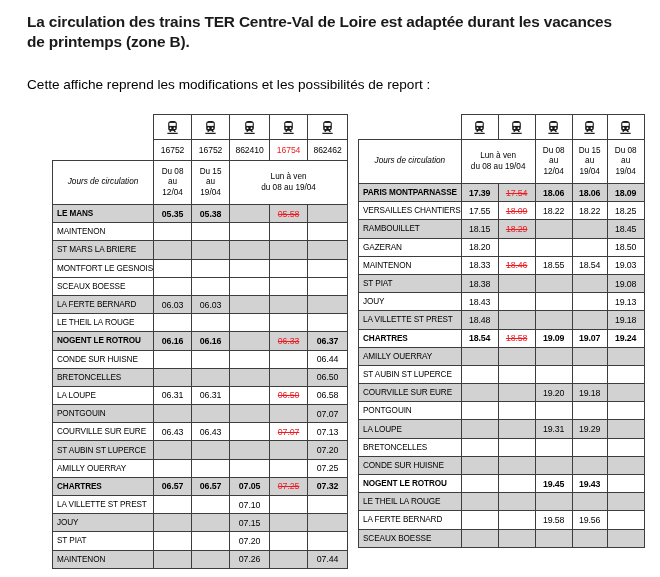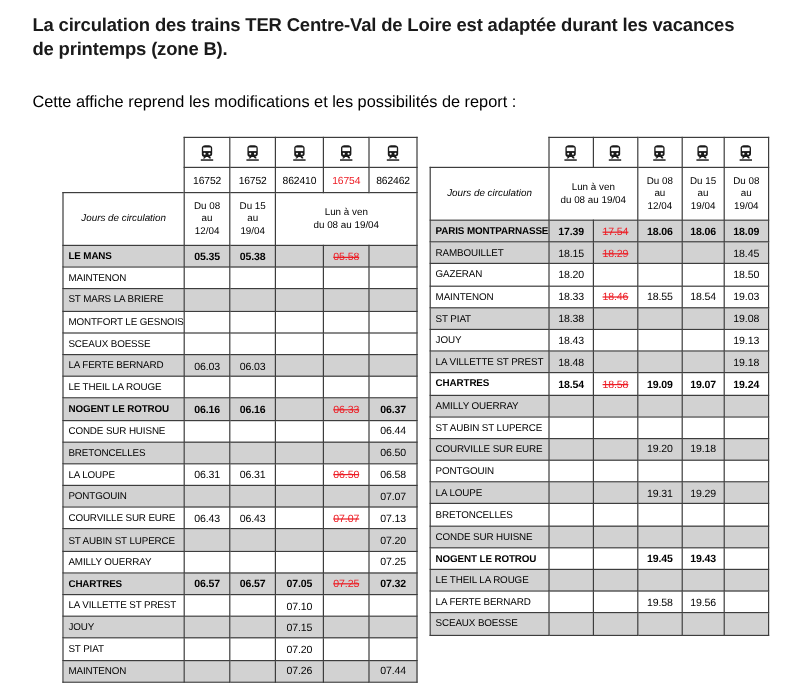--- a/index.html
+++ b/index.html
@@ -436,20 +436,28 @@
     </thead>
     <tbody>
       <tr class="shaded">
         <td class="station bold">PARIS MONTPARNASSE</td>
         <td class="time bold">17.39</td>
         <td class="time bold cancelled">17.54</td>
         <td class="time bold">18.06</td>
         <td class="time bold">18.06</td>
         <td class="time bold">18.09</td>
       </tr>
+      <tr>
+        <td class="station">VERSAILLES CHANTIERS</td>
+        <td class="time">17.55</td>
+        <td class="time cancelled">18.09</td>
+        <td class="time">18.22</td>
+        <td class="time">18.22</td>
+        <td class="time">18.25</td>
+      </tr>
       <tr class="shaded">
         <td class="station">RAMBOUILLET</td>
         <td class="time">18.15</td>
         <td class="time cancelled">18.29</td>
         <td class="time"></td>
         <td class="time"></td>
         <td class="time">18.45</td>
       </tr>
       <tr>
         <td class="station">GAZERAN</td>

